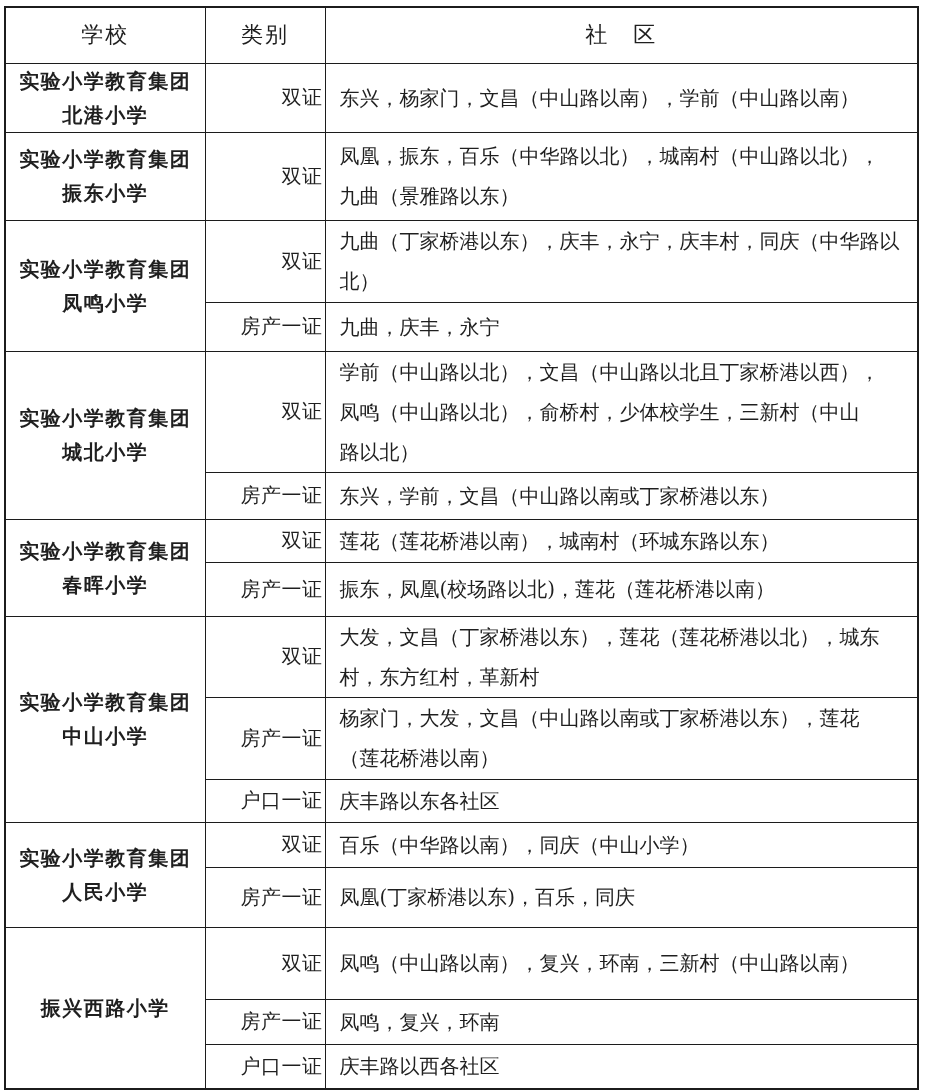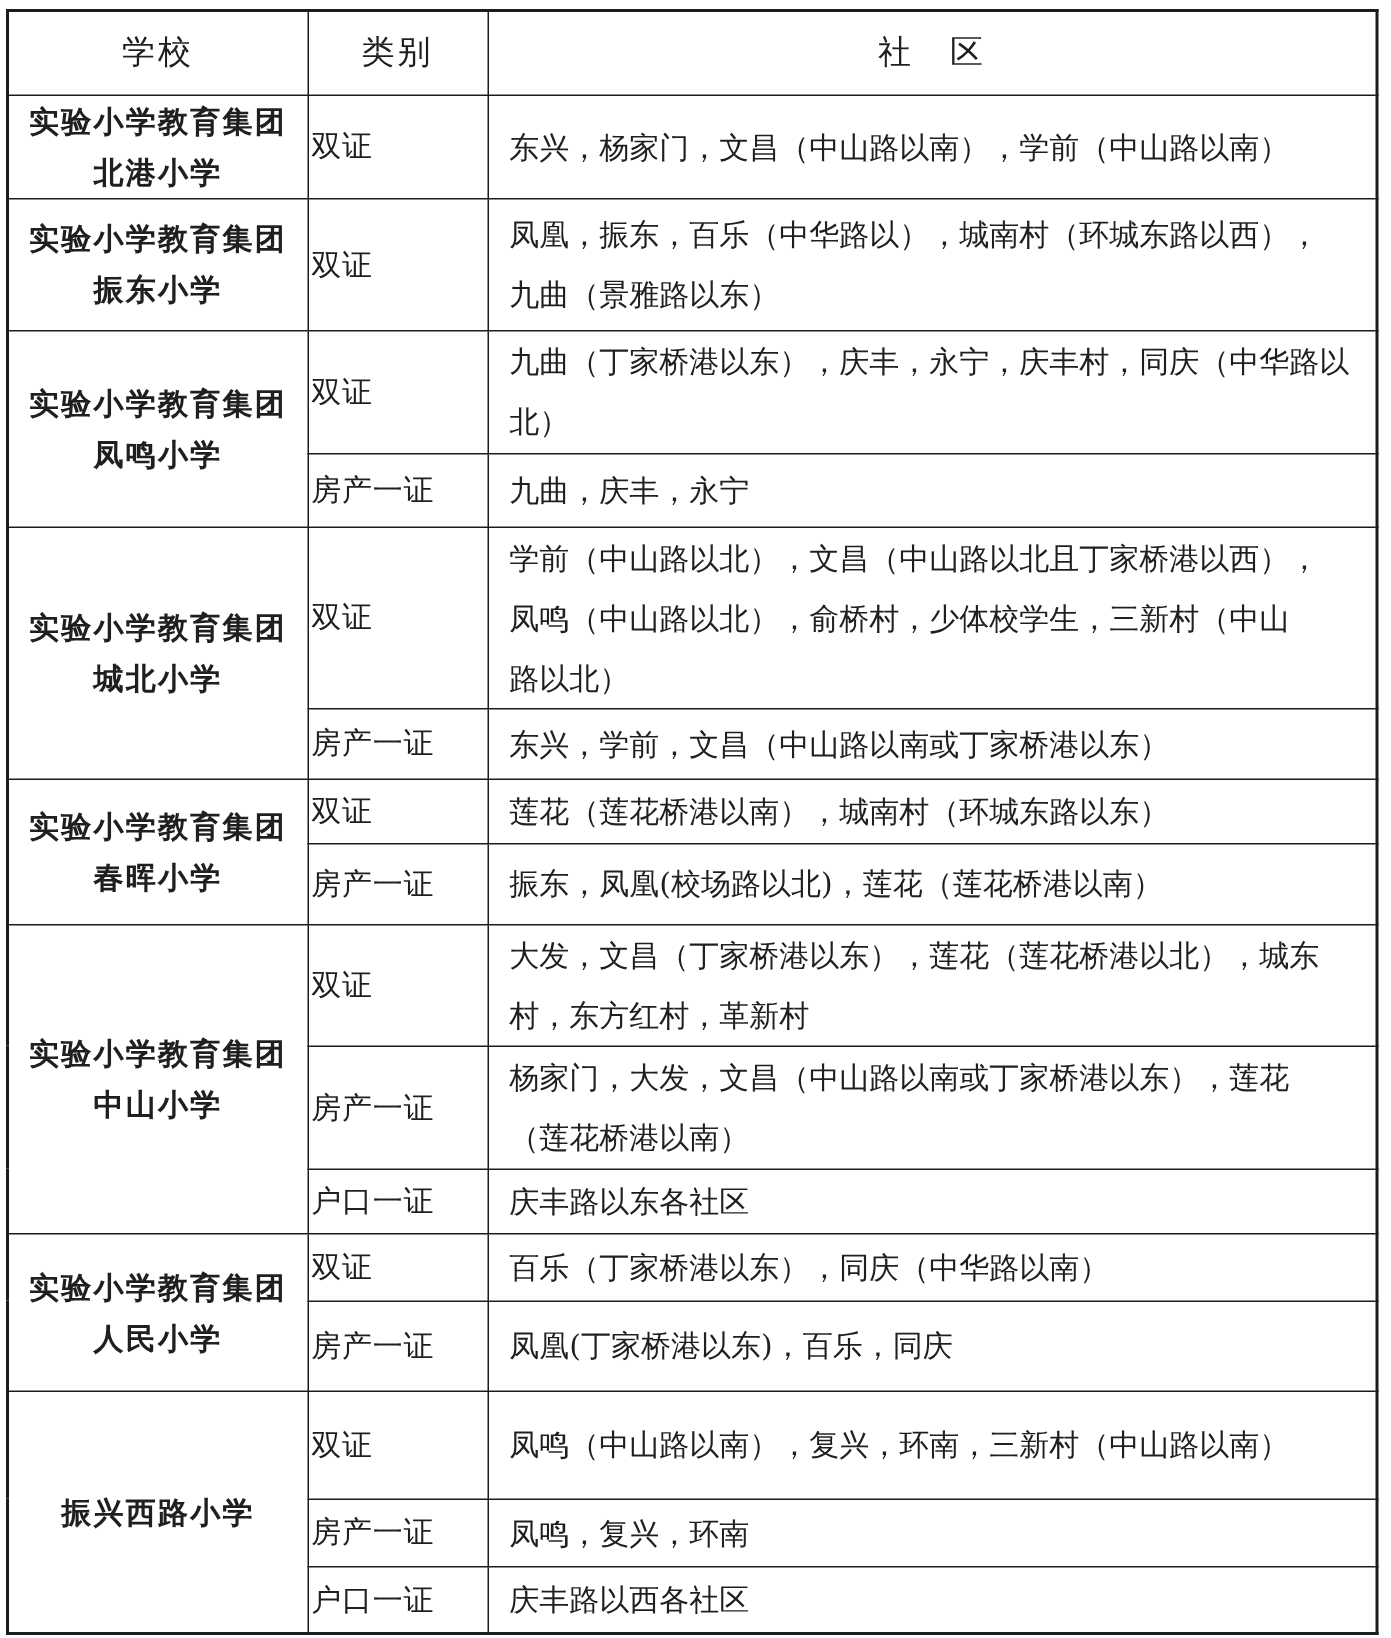--- a/index.html
+++ b/index.html
@@ -40,21 +40,21 @@
   }
   td.school {
     text-align: center;
     white-space: pre-line;
     line-height: 34px;
     letter-spacing: 1.5px;
     padding: 0 4px;
     font-weight: bold;
   }
   td.category {
-    text-align: left;
+    text-align: right;
     letter-spacing: 0.5px;
     padding: 0 2px;
   }
   td.communities {
     text-align: left;
     white-space: pre-line;
     line-height: 40px;
     padding: 0 10px 0 14px;
     margin-top: 20px;
   }
@@ -82,21 +82,21 @@
         <td class="school">实验小学教育集团
 北港小学</td>
         <td class="category">双证</td>
         <td class="communities">东兴，杨家门，文昌（中山路以南），学前（中山路以南）</td>
       </tr>
 
       <tr style="height:88px">
         <td class="school">实验小学教育集团
 振东小学</td>
         <td class="category">双证</td>
-        <td class="communities">凤凰，振东，百乐（中华路以），城南村（环城东路以西），
+        <td class="communities">凤凰，振东，百乐（中华路以北），城南村（中山路以北），
 九曲（景雅路以东）</td>
       </tr>
 
       <tr style="height:82px">
         <td class="school" rowspan="2">实验小学教育集团
 凤鸣小学</td>
         <td class="category">双证</td>
         <td class="communities">九曲（丁家桥港以东），庆丰，永宁，庆丰村，同庆（中华路以
 北）</td>
       </tr>
@@ -143,21 +143,21 @@
       </tr>
       <tr style="height:43px">
         <td class="category">户口一证</td>
         <td class="communities">庆丰路以东各社区</td>
       </tr>
 
       <tr style="height:45px">
         <td class="school" rowspan="2">实验小学教育集团
 人民小学</td>
         <td class="category">双证</td>
-        <td class="communities">百乐（丁家桥港以东），同庆（中华路以南）</td>
+        <td class="communities">百乐（中华路以南），同庆（中山小学）</td>
       </tr>
       <tr style="height:60px">
         <td class="category">房产一证</td>
         <td class="communities">凤凰(丁家桥港以东)，百乐，同庆</td>
       </tr>
 
       <tr style="height:72px">
         <td class="school" rowspan="3">振兴西路小学</td>
         <td class="category">双证</td>
         <td class="communities">凤鸣（中山路以南），复兴，环南，三新村（中山路以南）</td>

